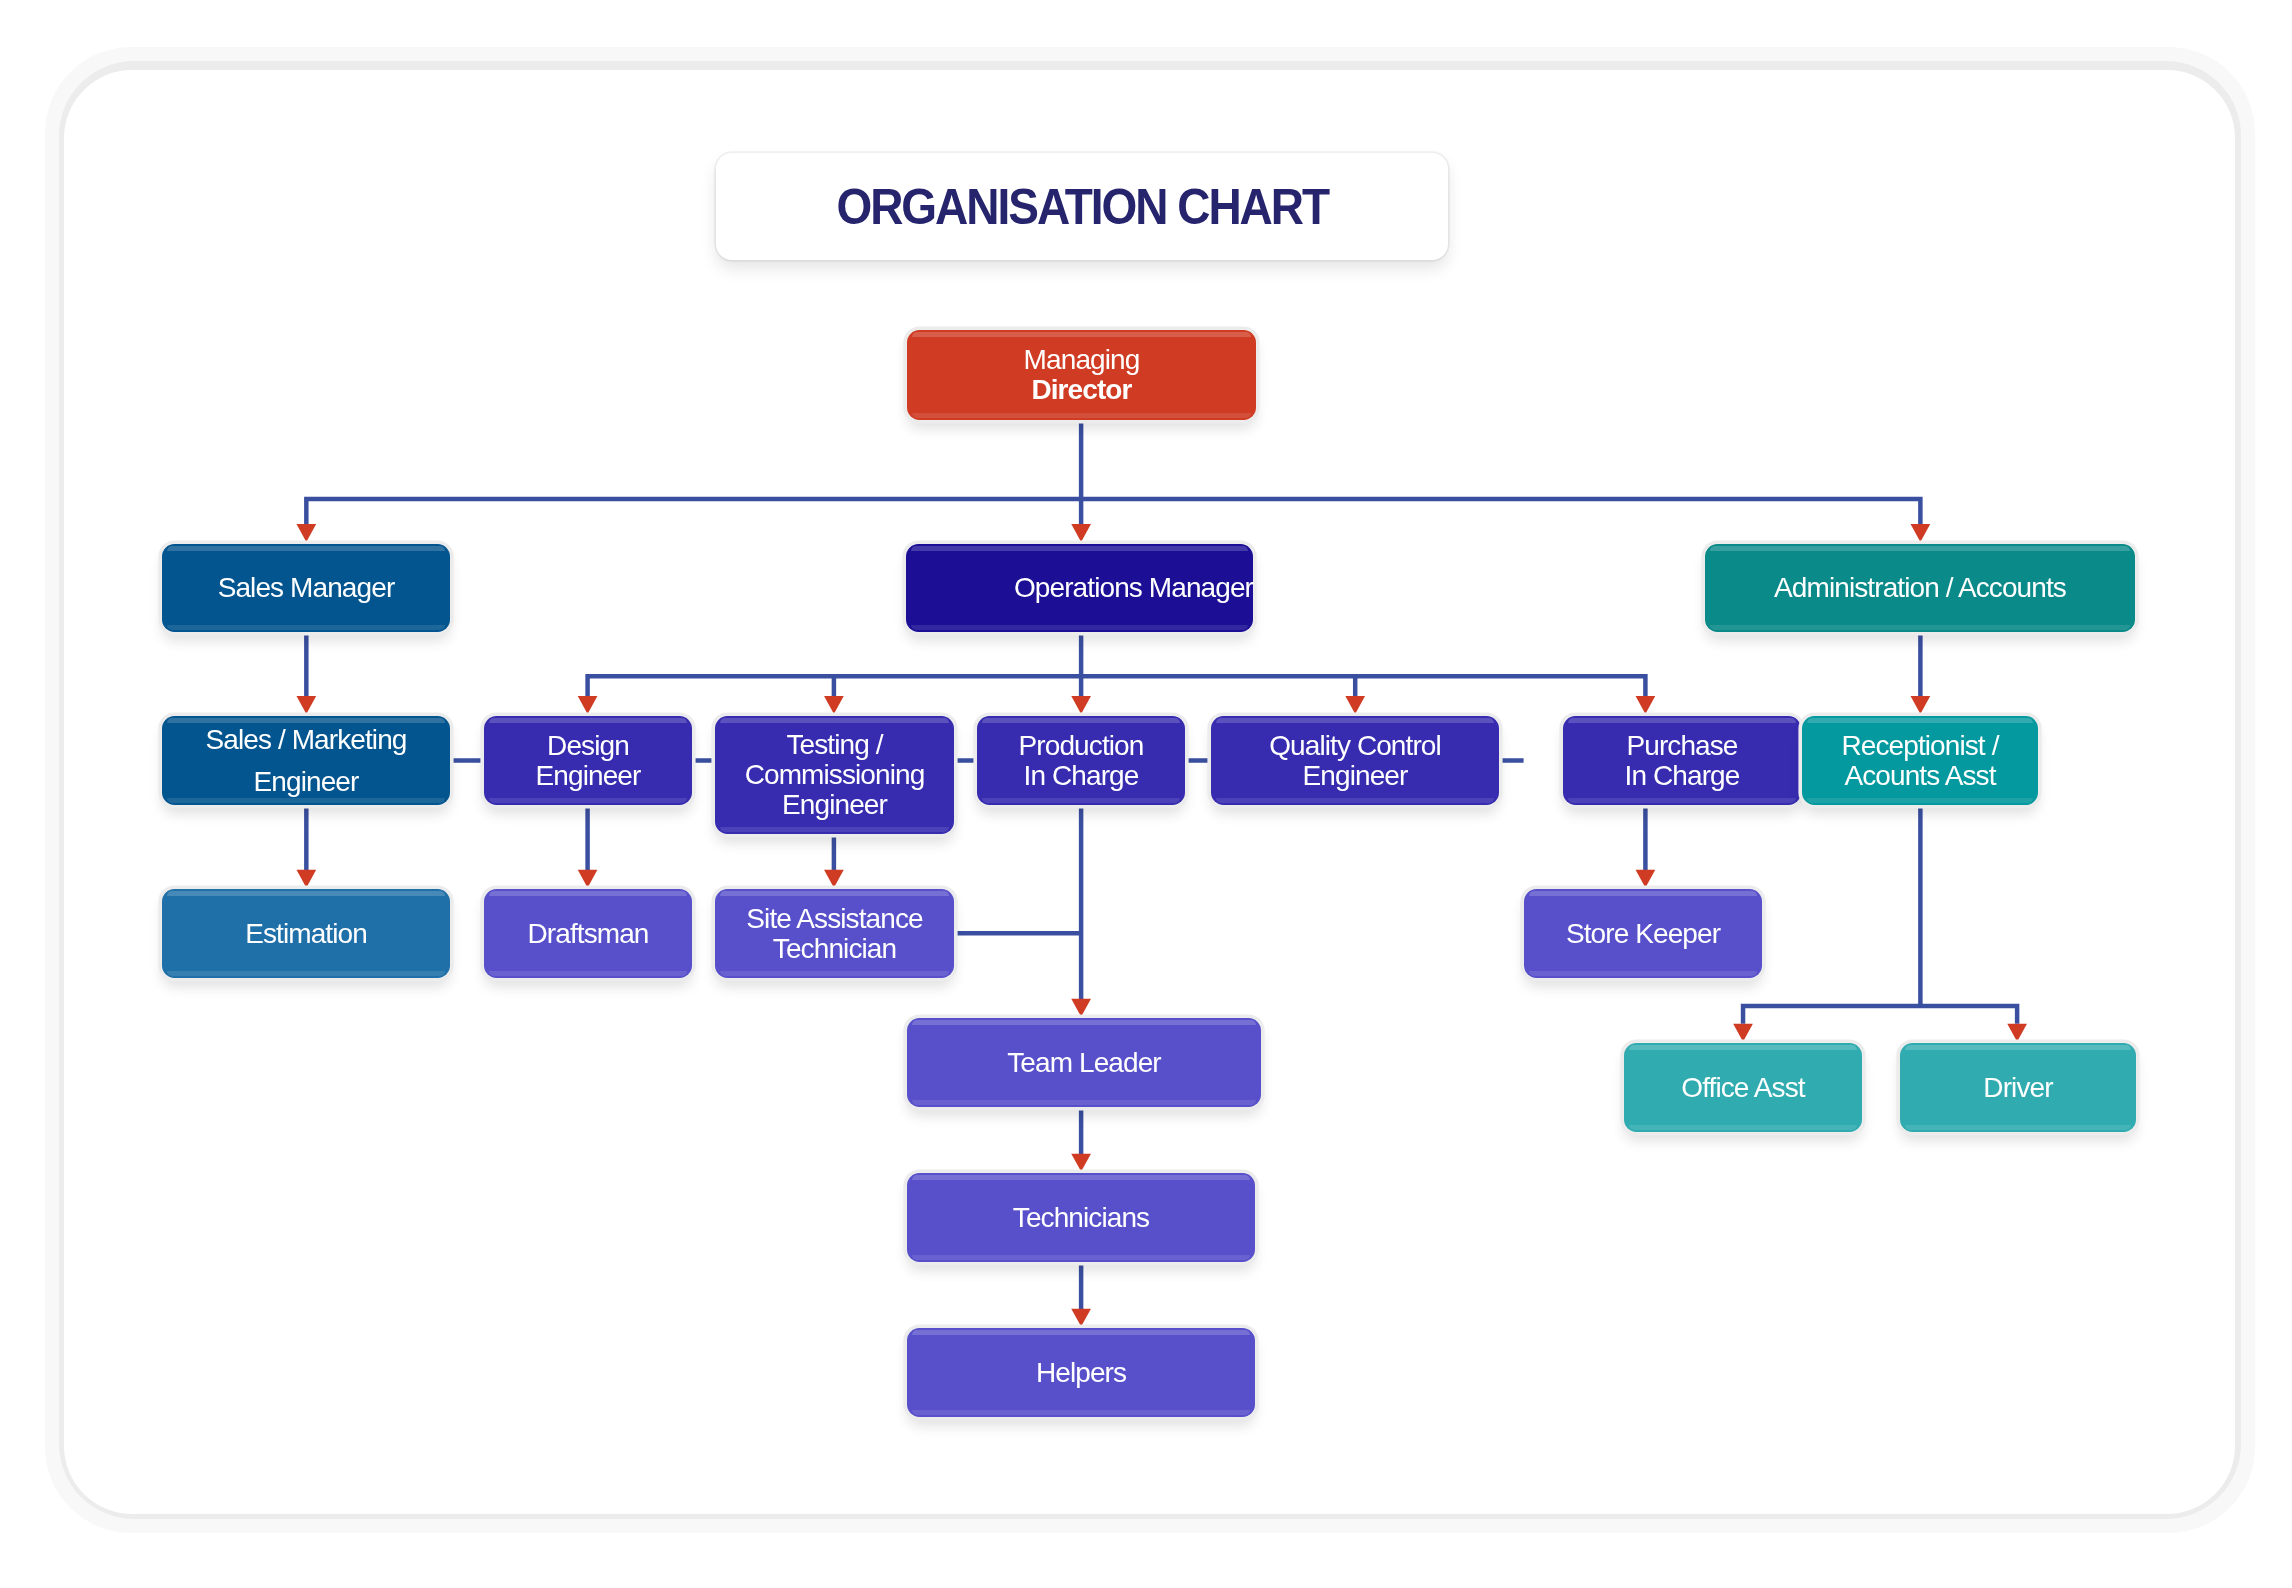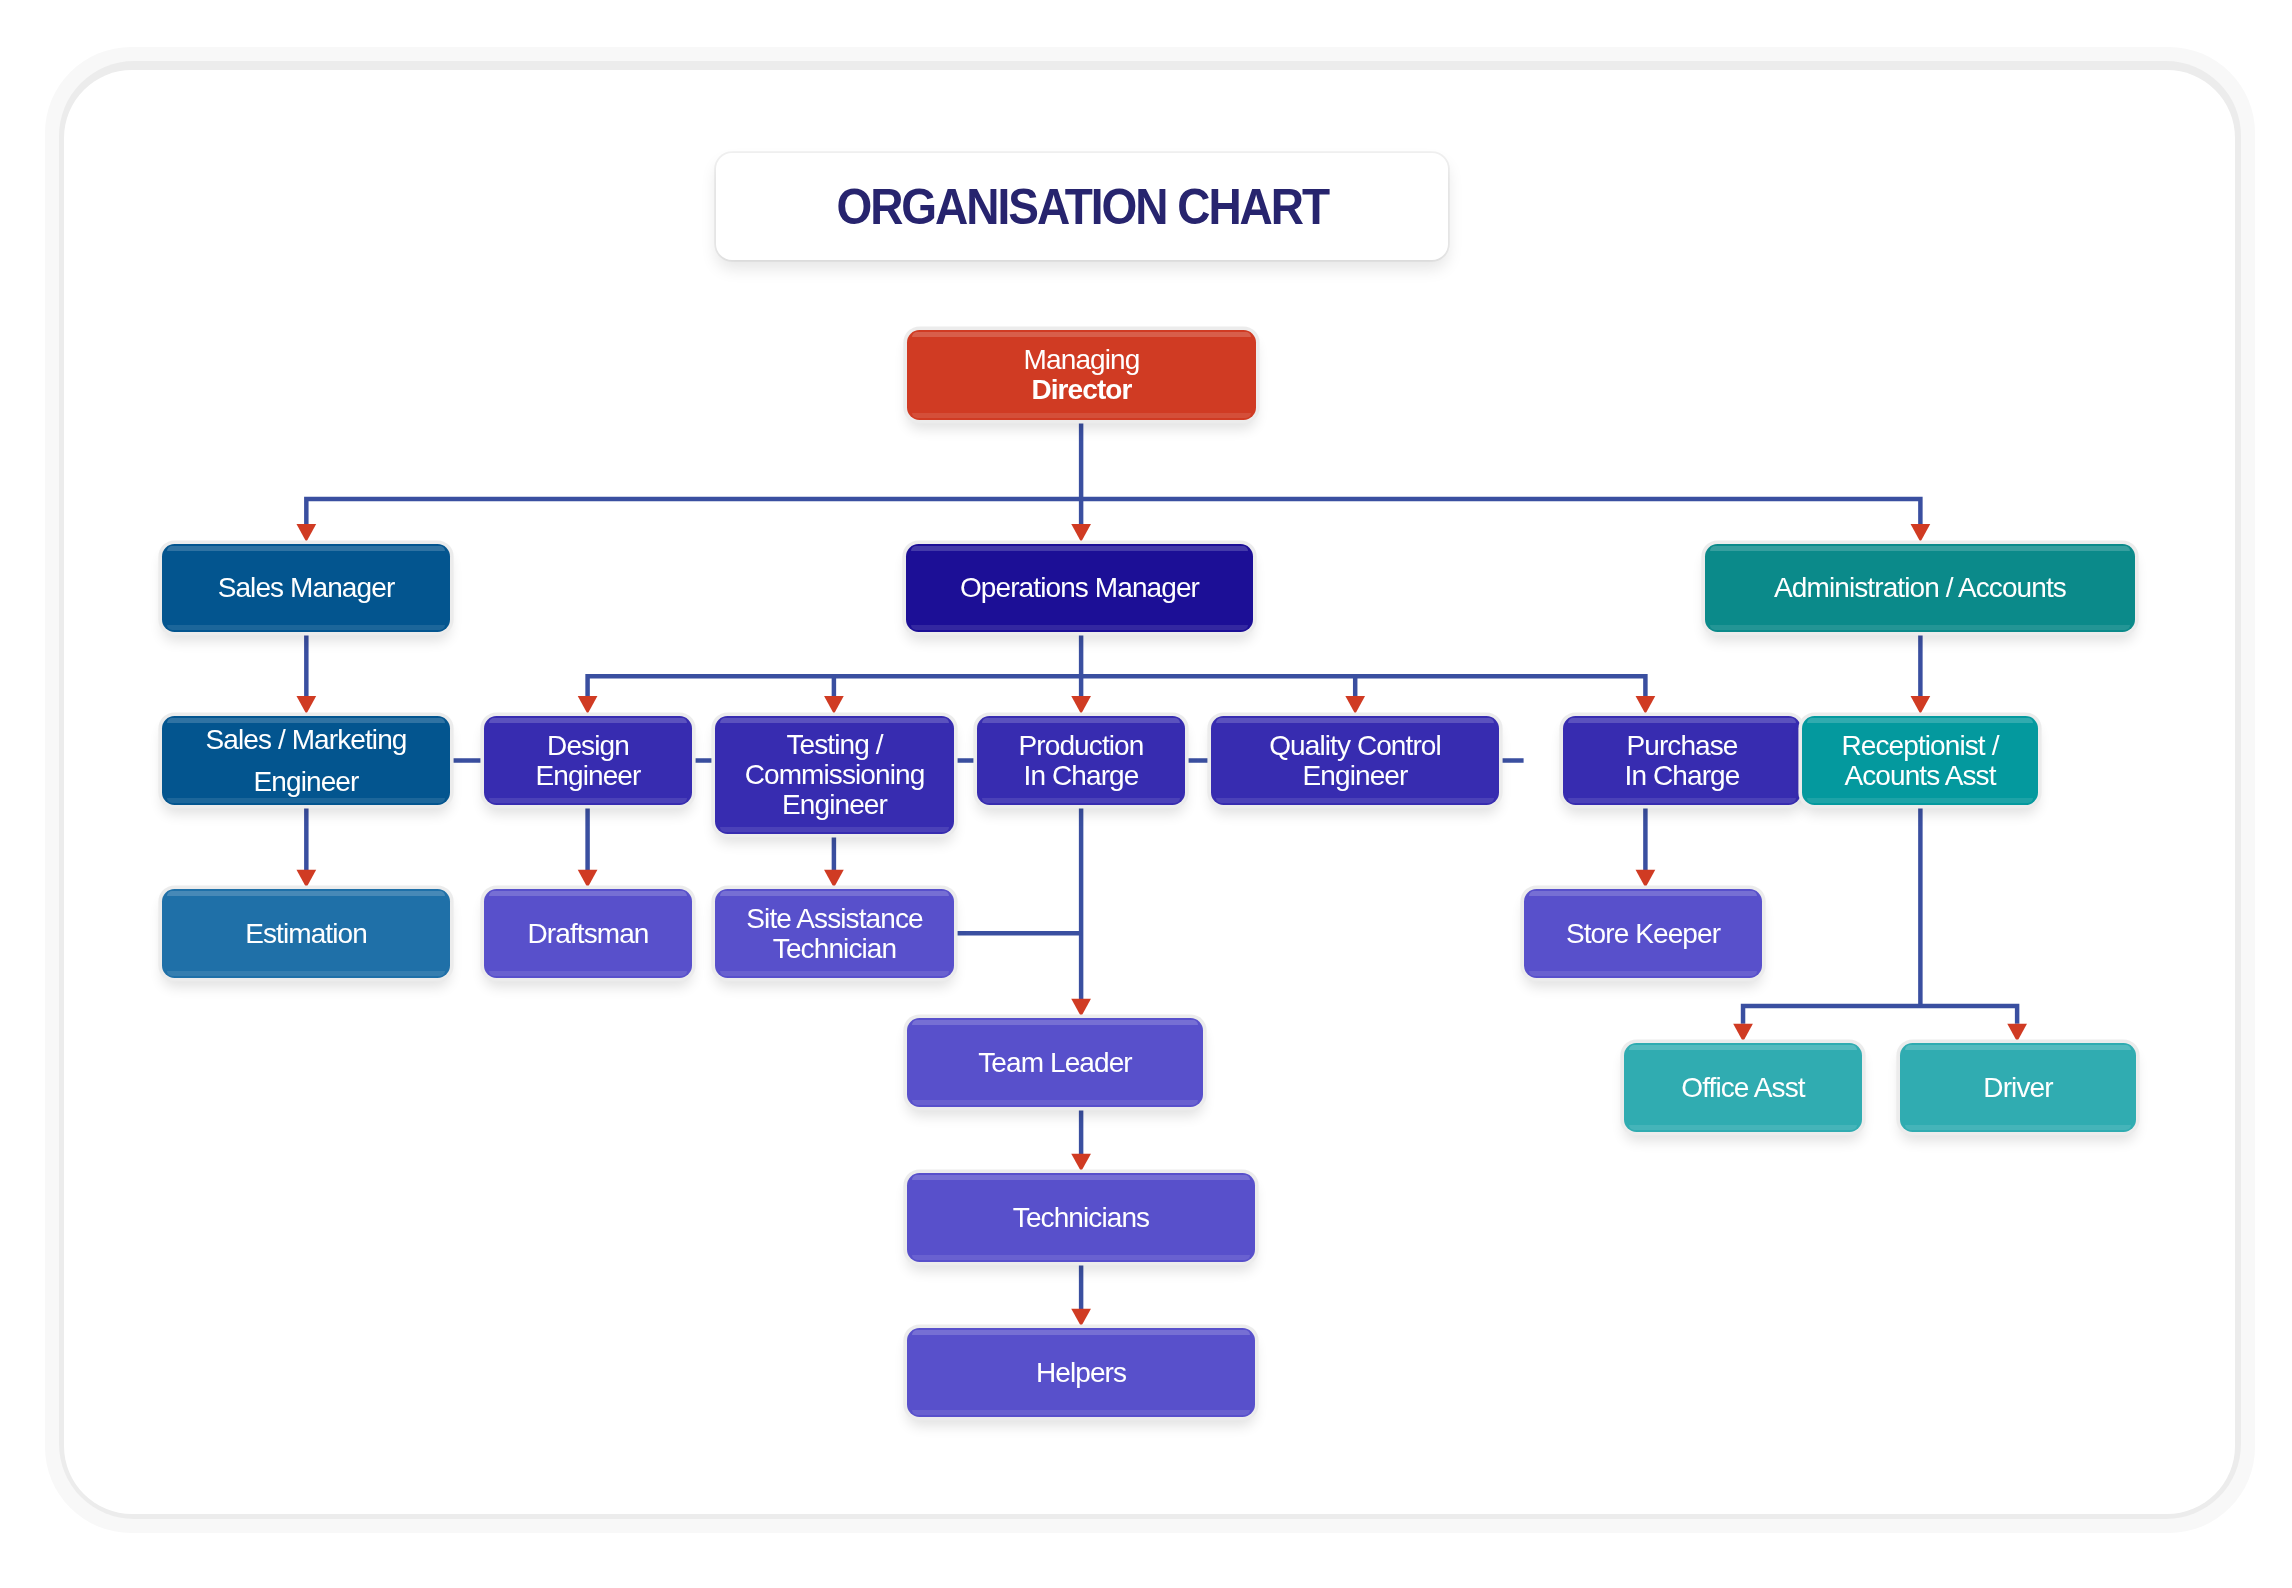--- a/index.html
+++ b/index.html
@@ -13,21 +13,21 @@
   svg.lines { position:absolute; left:0; top:0; width:2293px; height:1589px; }
   .node { position:absolute; box-sizing:border-box; border-radius:12.5px; color:#fff; display:flex; align-items:center; justify-content:center;
     text-align:center; font-size:28px; line-height:30px; letter-spacing:-0.9px;
     box-shadow:0 0 0 3.6px #ececec, 0 9px 12.5px rgba(0,0,0,0.12); }
   .node::before { content:""; position:absolute; left:5.4px; right:5.4px; top:1.8px; height:5.4px; border-radius:9px 9px 0 0; background:rgba(255,255,255,0.18); }
   .node::after { content:""; position:absolute; left:5.4px; right:5.4px; bottom:1.8px; height:5.4px; border-radius:0 0 9px 9px; background:rgba(255,255,255,0.10); }
   .node span { position:relative; z-index:1; }
   .c-red { background:#d03b23; }
   .c-sales { background:#03558f; }
   .c-est { background:#1f70a8; }
-  .c-ops { background:#1c0f96; }
+  .c-ops { background:#1c0f96;justify-content:flex-end; }
   .c-purple { background:#372cb0; }
   .c-lpurple { background:#5850cb; }
   .c-teal-d { background:#0b8a8a; }
   .c-teal { background:#04999e; }
   .c-teal-l { background:#30acb1; }
   .bold { font-weight:700; }
 </style>
 </head>
 <body>
 
@@ -134,21 +134,21 @@
   <span>Draftsman</span>
 </div>
 <div class="node c-lpurple" style="left:715px;top:889px;width:239px;height:89px;flex-direction:column;">
   <span>Site Assistance</span>
   <span>Technician</span>
 </div>
 <div class="node c-lpurple" style="left:1524px;top:889px;width:238px;height:89px;">
   <span>Store Keeper</span>
 </div>
 
-<div class="node c-lpurple" style="left:907px;top:1018px;width:296px;height:89px;align-items:center;">
+<div class="node c-lpurple" style="left:907px;top:1018px;width:354px;height:89px;align-items:center;">
   <span>Team Leader</span>
 </div>
 <div class="node c-lpurple" style="left:907px;top:1173px;width:348px;height:89px;">
   <span>Technicians</span>
 </div>
 <div class="node c-lpurple" style="left:907px;top:1328px;width:348px;height:89px;">
   <span>Helpers</span>
 </div>
 
 <div class="node c-teal-l" style="left:1624px;top:1043px;width:238px;height:89px;">

